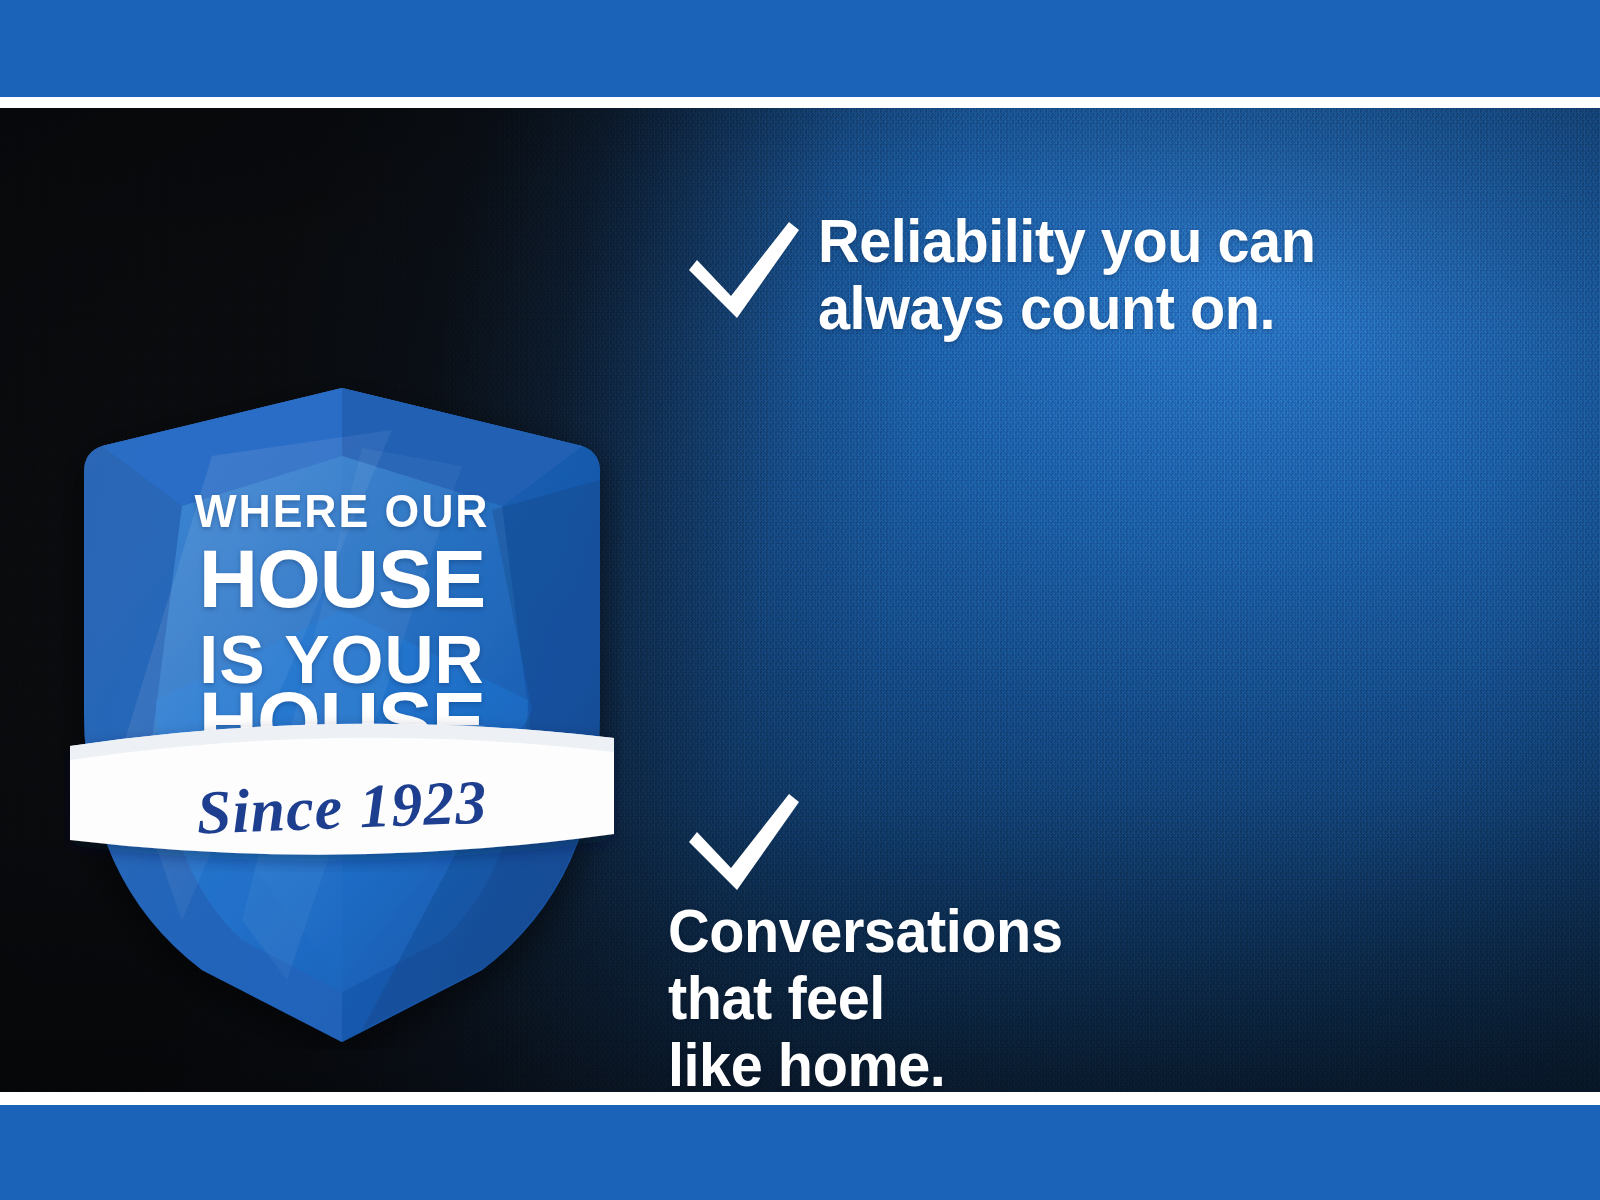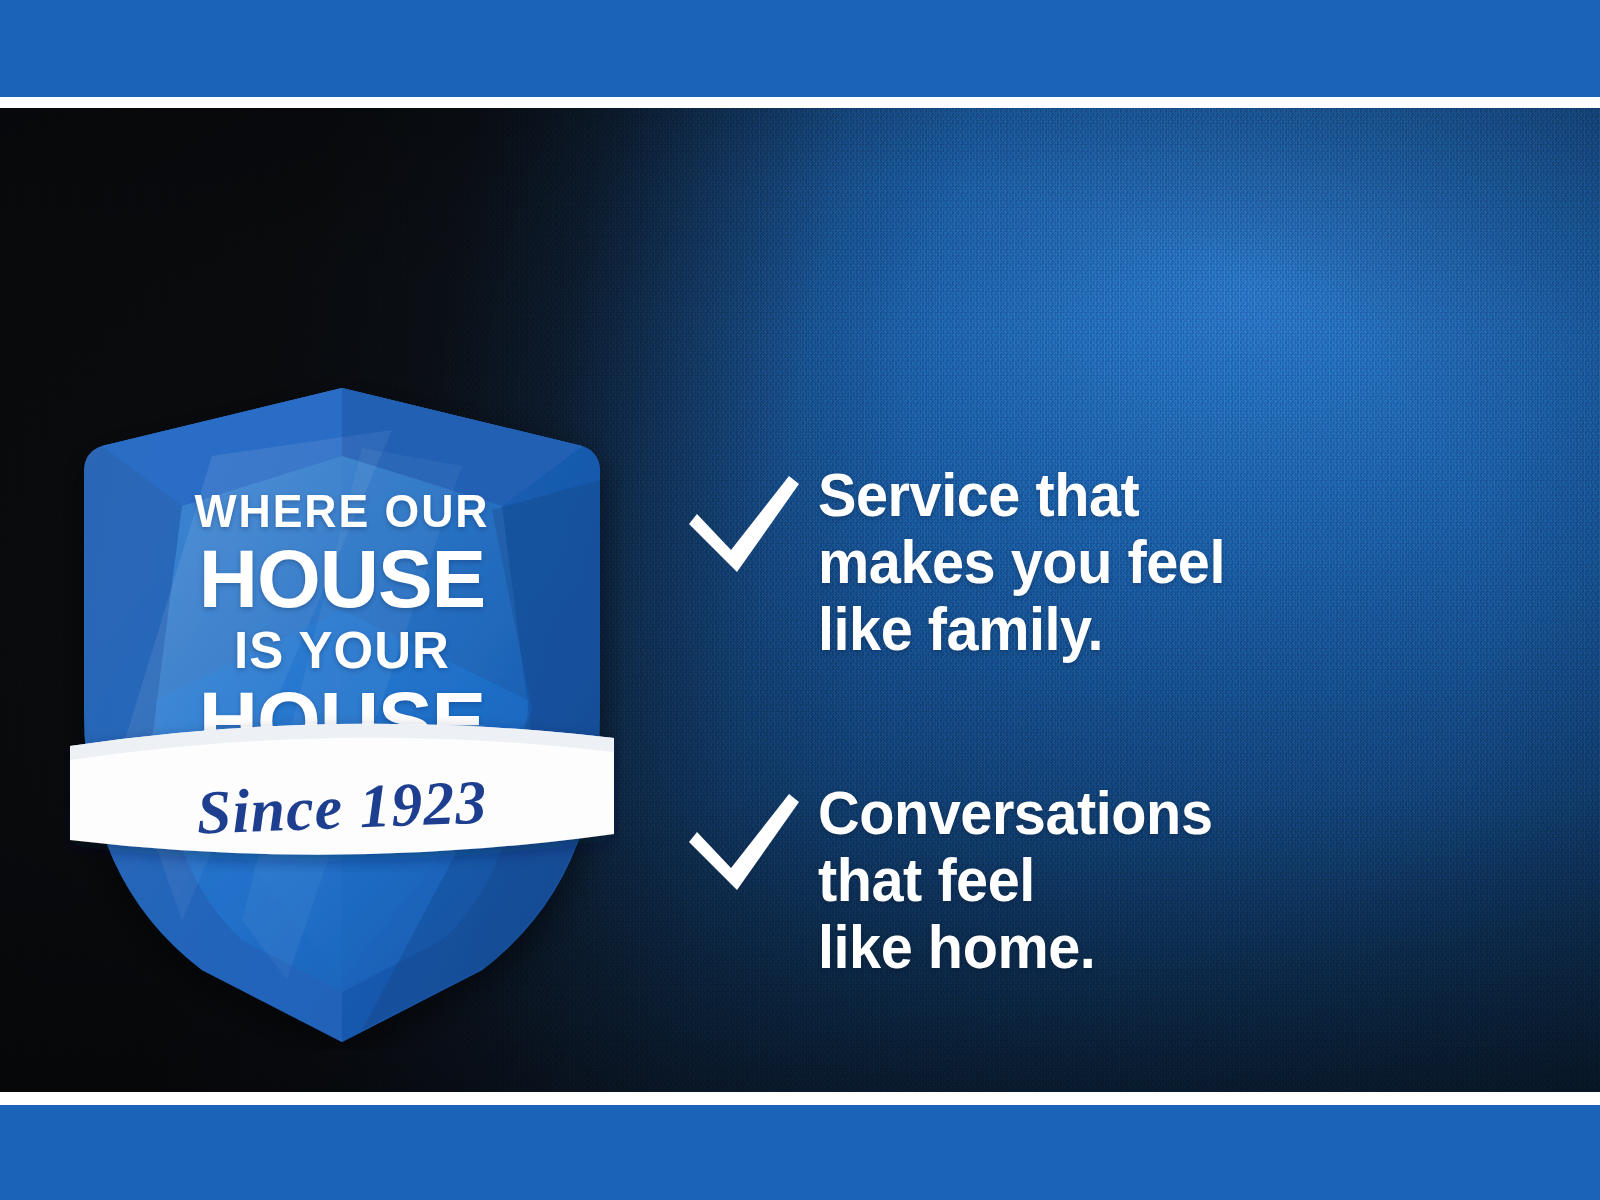--- a/index.html
+++ b/index.html
@@ -98,21 +98,21 @@
     font-family: "Liberation Sans", sans-serif;
     font-weight: bold;
     text-transform: uppercase;
     letter-spacing: 0.5px;
     line-height: 1;
     white-space: nowrap;
     text-shadow: 0 2px 5px rgba(0,30,70,0.30);
   }
   #line-where { top: 208px; font-size: 46px; letter-spacing: 2px; transform: scaleX(0.97); }
   #line-house1 { top: 258px; font-size: 82px; letter-spacing: -1px; transform: scaleX(1.0); }
-  #line-isyour { top: 345px; font-size: 51px; letter-spacing: 1px; }
+  #line-isyour { top: 345px; font-size: 68px; letter-spacing: 1px; }
   #line-house2 { top: 400px; font-size: 82px; letter-spacing: -1px; }
 
   
   #ribbon {
     position: absolute;
     left: 2px;
     top: 432px;
     width: 556px;
     height: 160px;
   }
@@ -144,21 +144,21 @@
   }
   .feature {
     position: absolute;
     left: 0;
     width: 900px;
     display: flex;
     align-items: flex-start;
   }
   #feature-0 { top: 100px; }
   #feature-1 { top: 354px; }
-  #feature-2 { top: 672px; }
+  #feature-2 { top: 672px; flex-direction: column; }
 
   .check-wrap {
     flex: 0 0 auto;
     width: 150px;
     padding-top: 6px;
     display: flex;
     justify-content: center;
   }
   .check-svg { display: block; }
 
@@ -279,33 +279,32 @@
                      Z" fill="#fdfdfd"></path>
             <path d="M6 34 Q278 -6 550 26 L550 40 Q278 8 6 48 Z" fill="#e9edf2" opacity="0.8"></path>
           </g>
         </svg>
         <div id="since-text">Since 1923</div>
       </div>
     </div>
 
     <div id="features">
 
-
-      <div class="feature" id="feature-1">
+      <div class="feature" id="feature-0">
         <span class="check-wrap">
           <svg class="check-svg" width="124" height="112" viewBox="0 0 124 112" aria-hidden="true">
             <path d="M8 56 L16 46 L50 82 L108 8 L118 16 L56 104 Z" fill="#ffffff"></path>
           </svg>
         </span>
         <div class="feature-text">
-          <span class="ln">Service that</span>
-          <span class="ln">makes you feel</span>
-          <span class="ln">like family.</span>
+          <span class="ln">Reliability you can</span>
+          <span class="ln">always count on.</span>
         </div>
       </div>
+
 
       <div class="feature" id="feature-2">
         <span class="check-wrap">
           <svg class="check-svg" width="124" height="112" viewBox="0 0 124 112" aria-hidden="true">
             <path d="M8 56 L16 46 L50 82 L108 8 L118 16 L56 104 Z" fill="#ffffff"></path>
           </svg>
         </span>
         <div class="feature-text">
           <span class="ln">Conversations</span>
           <span class="ln">that feel</span>

